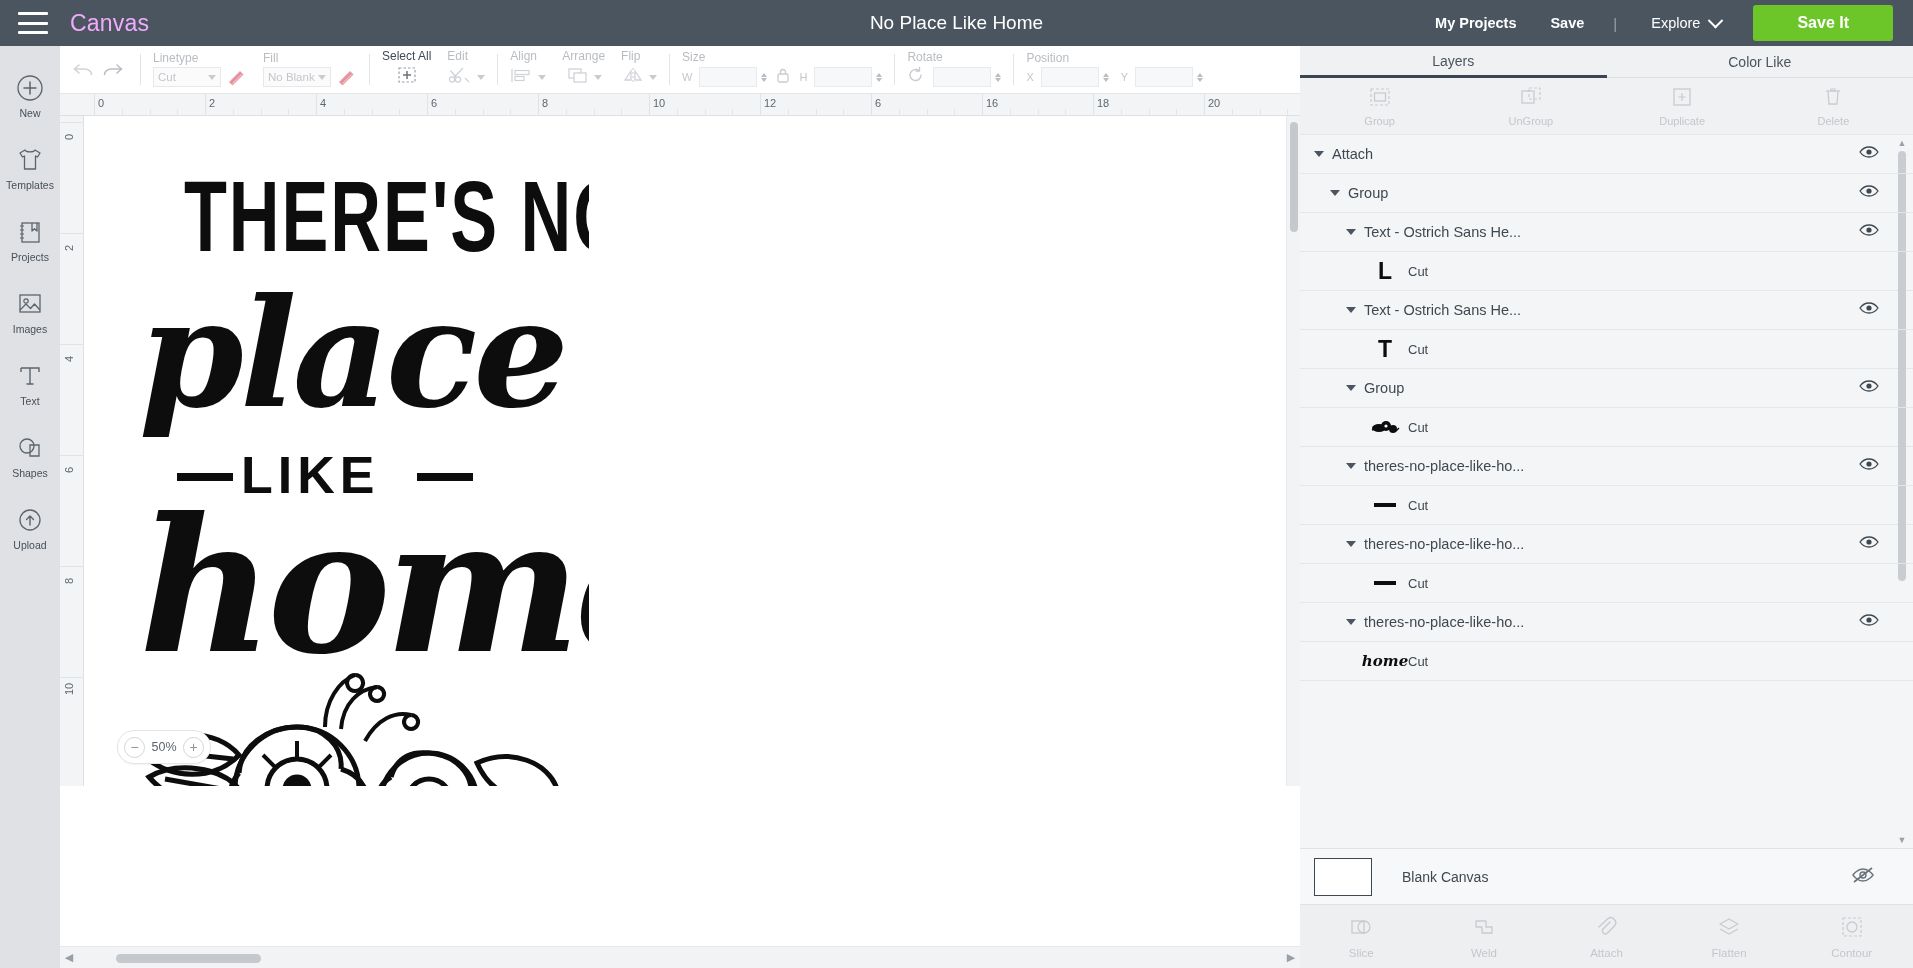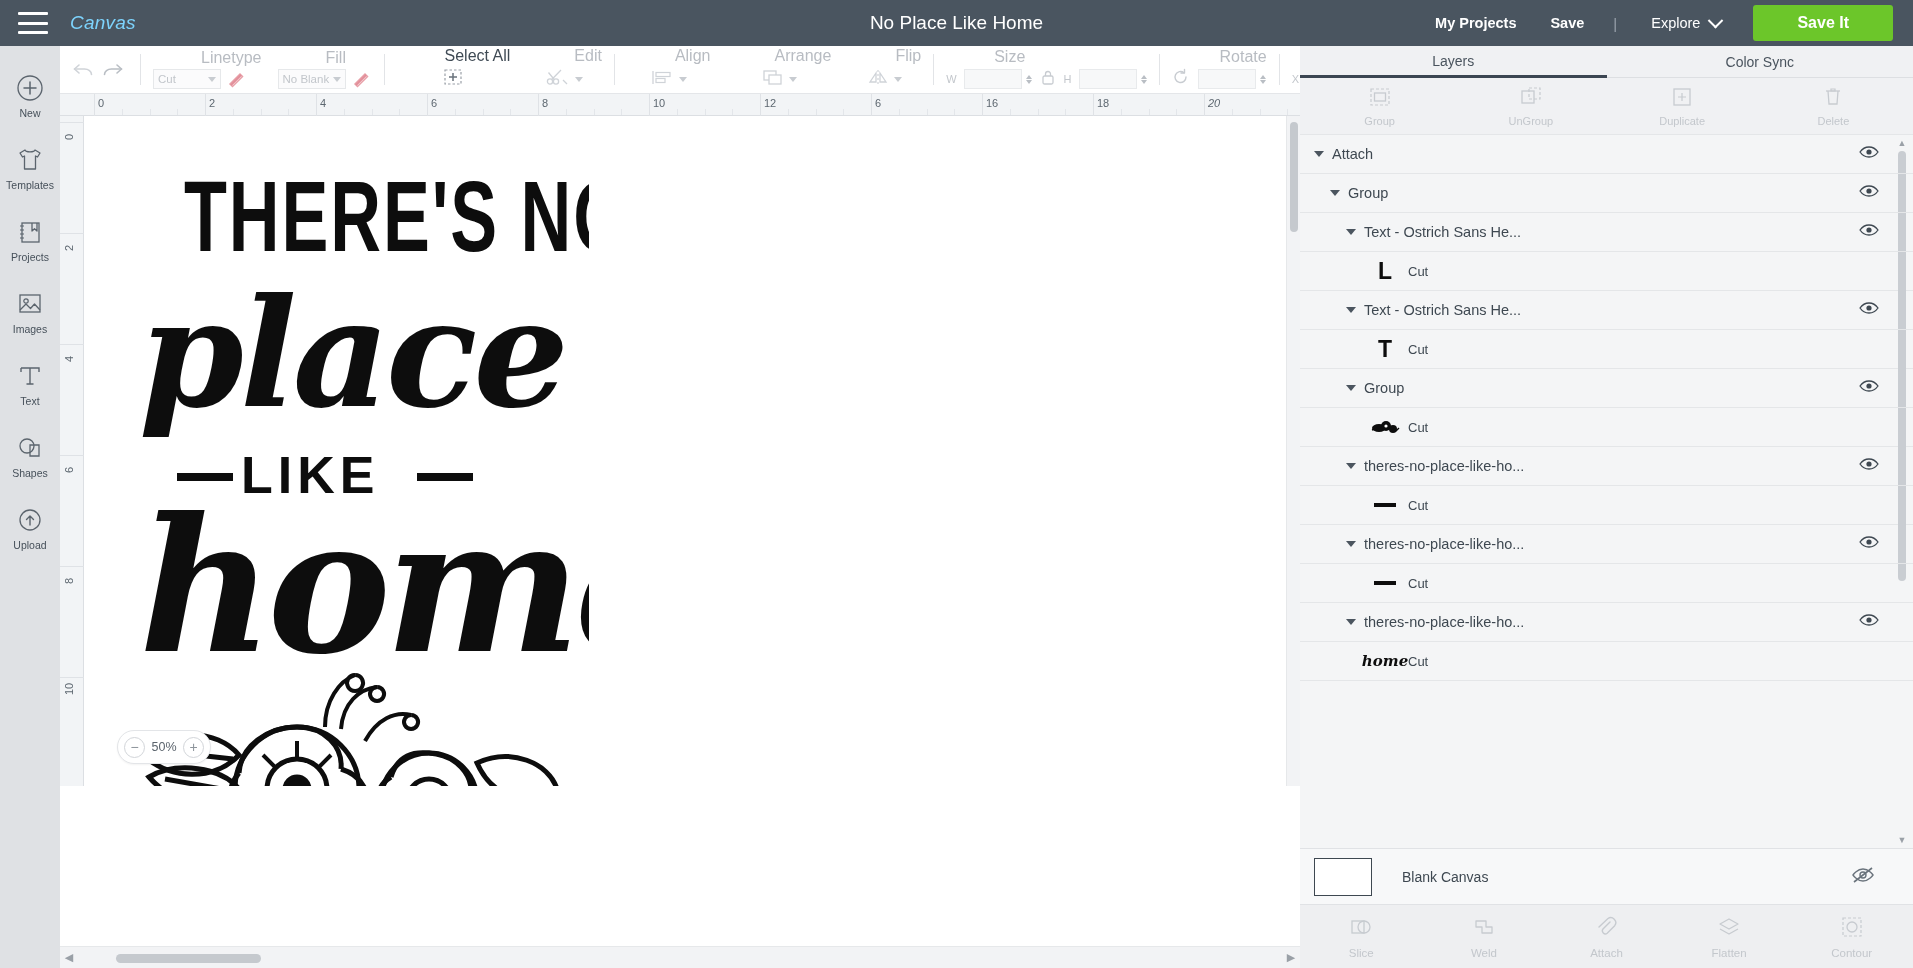--- a/index.html
+++ b/index.html
@@ -18,21 +18,21 @@
     display: flex; align-items: center;
   }
   .hamburger {
     width: 30px; height: 22px;
     margin-left: 18px; margin-right: 22px;
     display: flex; flex-direction: column; justify-content: space-between;
     cursor: pointer;
   }
   .hamburger span { display: block; height: 3px; background: #ffffff; border-radius: 1px; }
   .hdr-canvas {
-    color: #7dd3fc; font-size: 19px; letter-spacing: .2px; font-style: italic;
+    color: #f0abfc; font-size: 23px; letter-spacing: .2px;
   }
   .hdr-title {
     position: absolute; left: 0; right: 0; text-align: center;
     color: #ffffff; font-size: 19px; pointer-events: none;
   }
   .hdr-right {
     margin-left: auto; display: flex; align-items: center; gap: 0;
     padding-right: 20px; z-index: 3;
   }
   .hdr-link {
@@ -78,21 +78,21 @@
   .toolbar {
     position: absolute; top: 46px; left: 60px;
     width: 1853px; height: 48px;
     background: #ffffff;
     border-bottom: 1px solid #e4e6e9;
     display: flex; align-items: stretch;
   }
   .tb-group { display: flex; align-items: center; padding: 0 10px; position: relative; }
   .tb-div { width: 1px; background: #e2e4e7; margin: 8px 4px; }
   .tb-stack { display: flex; flex-direction: column; justify-content: center; height: 100%; padding: 0 8px; }
-  .tb-cap { font-size: 16px; color: #b8bcc2; margin-bottom: 3px; line-height: 1; margin-left: 48px; }
+  .tb-cap { font-size: 12px; color: #b8bcc2; margin-bottom: 3px; line-height: 1; }
   .tb-cap.active { color: #3f4a54; }
   .tb-row { display: flex; align-items: center; gap: 4px; }
   .tb-select {
     width: 68px; height: 20px;
     border: 1px solid #e6e8ea; background: #fbfbfc;
     font-size: 11.5px; color: #c2c6cb;
     display: flex; align-items: center; justify-content: space-between;
     padding: 0 4px; cursor: pointer;
   }
   .tb-caret {
@@ -631,21 +631,21 @@
     <div class="rh-lbl" style="left: 926px;">16</div>
     <div class="rh-sub" style="left: 949.75px;"></div>
     <div class="rh-sub" style="left: 977.5px;"></div>
     <div class="rh-sub" style="left: 1005.25px;"></div>
     <div class="rh-tick" style="left: 1033px;"></div>
     <div class="rh-lbl" style="left: 1037px;">18</div>
     <div class="rh-sub" style="left: 1060.75px;"></div>
     <div class="rh-sub" style="left: 1088.5px;"></div>
     <div class="rh-sub" style="left: 1116.25px;"></div>
     <div class="rh-tick" style="left: 1144px;"></div>
-    <div class="rh-lbl" style="left: 1148px; font-style: italic;">20</div>
+    <div class="rh-lbl" style="left: 1148px;">20</div>
     <div class="rh-sub" style="left: 1171.75px;"></div>
     <div class="rh-sub" style="left: 1199.5px;"></div>
     <div class="rh-sub" style="left: 1227.25px;"></div>
   </div>
 <div class="ruler-v" id="rulerV">
     <div class="rv-tick" style="top: 6px;"></div>
     <div class="rv-lbl" style="top: 24px;">0</div>
     <div class="rv-tick" style="top: 117px;"></div>
     <div class="rv-lbl" style="top: 135px;">2</div>
     <div class="rv-tick" style="top: 228px;"></div>
@@ -740,21 +740,21 @@
   <div class="hsb-track">
     <div class="hsb-thumb"></div>
   </div>
   <div class="hsb-arrow">▶</div>
 </div>
 
 <div class="rpanel">
 
   <div class="rp-tabs">
     <div class="rp-tab active">Layers</div>
-    <div class="rp-tab inactive">Color Sync</div>
+    <div class="rp-tab inactive">Color Like</div>
   </div>
 
   <div class="rp-actions">
     <div class="rp-act">
       <span>
         <svg width="24" height="22" viewBox="0 0 24 22">
             <rect x="3" y="3" width="18" height="16" fill="none" stroke="#c7cbd0" stroke-width="1.2" stroke-dasharray="3 2"></rect>
             <rect x="6.5" y="7" width="11" height="8" fill="none" stroke="#c7cbd0" stroke-width="1.3"></rect>
           </svg>
       </span>

